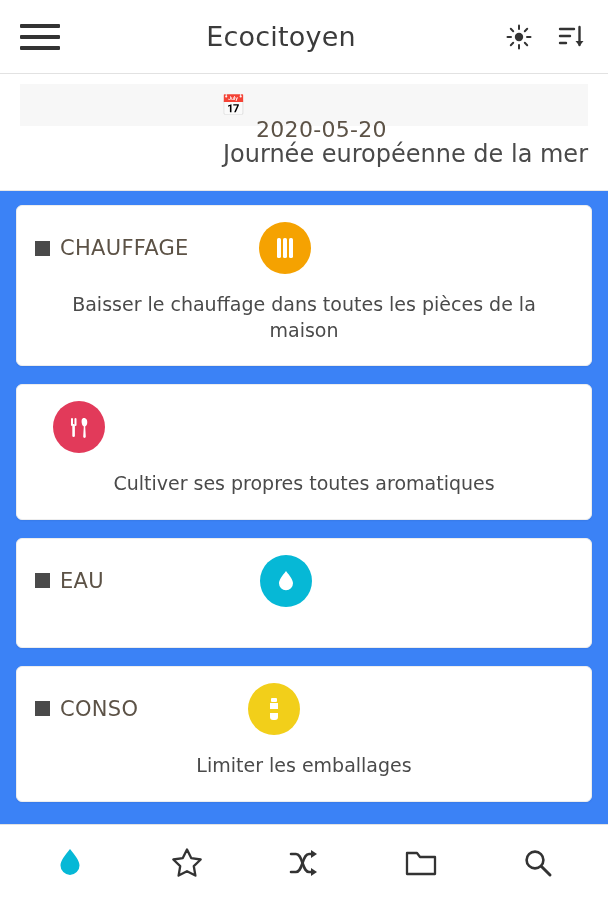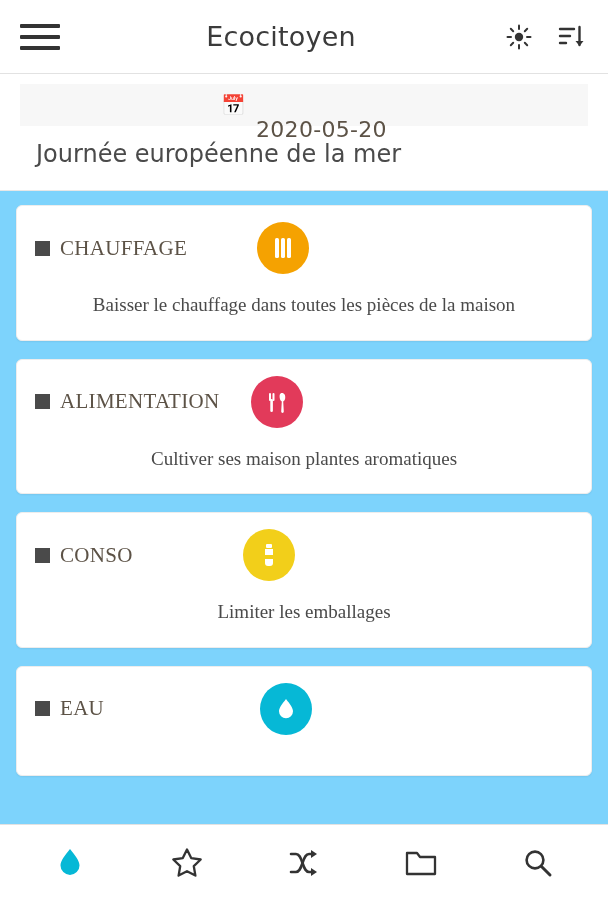--- a/index.html
+++ b/index.html
@@ -86,34 +86,33 @@
   }
   .date-row .cal-icon { font-size: 20px; color: #3d3d3d; line-height: 1; }
   .date-text {
     font-size: 22px;
     color: #5c5246;
     letter-spacing: .3px;
     margin-top: 48px;
   }
   .day-title {
     margin-top: 14px;
-    text-align: left;
+    text-align: right;
     font-size: 24px;
     color: #4a4a4a;
-    padding: 0 36px;
+    padding: 0 20px;
   }
 
   
   .list {
     flex: 1 1 auto;
-    background: #7dd3fc;
+    background: #3b82f6;
     padding: 14px 16px 0;
     overflow: hidden;
     position: relative;
-    font-family: Liberation Serif, serif;
   }
   .card {
     background: #ffffff;
     border: 1px solid #ededed;
     border-radius: 6px;
     box-shadow: 0 1px 2px rgba(0,0,0,0.06);
     margin-bottom: 18px;
     padding: 16px 18px 22px;
   }
   .card-head {
@@ -241,68 +240,64 @@
             <rect x="13" y="5" width="4" height="20" rx="1.6" fill="#fff"></rect>
             <rect x="19" y="5" width="4" height="20" rx="1.6" fill="#fff"></rect>
           </svg>
         </div>
       </div>
       <div class="card-text">Baisser le chauffage dans toutes les pièces de la maison</div>
     </div>
 
     <div class="card">
       <div class="card-head">
-        <div class="cat">
-          <span class="sq"></span>
-          <span>ALIMENTATION</span>
-        </div>
         <div class="badge" style="background:#e23a5a;margin-left:18px">
           <svg width="28" height="28" viewBox="0 0 28 28" aria-hidden="true">
             <g fill="#fff">
               <rect x="6" y="5" width="2" height="8" rx="1"></rect>
               <rect x="9.5" y="5" width="2" height="8" rx="1"></rect>
               <rect x="7.3" y="11" width="2.6" height="13" rx="1.3"></rect>
               <path d="M19 5c2.4 0 3.6 2.4 3.2 5.2-.3 2-1.2 2.8-2 3.2l.6 10.2a1.3 1.3 0 0 1-2.6 0l.6-10.2c-.8-.4-1.7-1.2-2-3.2C16.4 7.4 16.6 5 19 5z"></path>
             </g>
           </svg>
         </div>
       </div>
-      <div class="card-text">Cultiver ses maison plantes aromatiques</div>
+      <div class="card-text">Cultiver ses propres toutes aromatiques</div>
+    </div>
+
+    <div class="card">
+      <div class="card-head">
+        <div class="cat">
+          <span class="sq"></span>
+          <span>EAU</span>
+        </div>
+        <div class="badge" style="background:#06b8d6;margin-left:142px">
+          <svg width="26" height="26" viewBox="0 0 26 26" aria-hidden="true">
+            <path d="M13 3c4 5.2 7 8.8 7 12.3A7 7 0 0 1 6 15.3C6 11.8 9 8.2 13 3z" fill="#fff"></path>
+          </svg>
+        </div>
+      </div>
+      <div class="card-text"></div>
     </div>
 
     <div class="card">
       <div class="card-head">
         <div class="cat">
           <span class="sq"></span>
           <span>CONSO</span>
         </div>
         <div class="badge" style="background:#f2cf1a;margin-left:96px">
           <svg width="28" height="28" viewBox="0 0 28 28" aria-hidden="true">
             <rect x="11" y="3" width="6" height="4" rx="1" fill="#fff"></rect>
             <path d="M10 8h8v14a3 3 0 0 1-3 3h-2a3 3 0 0 1-3-3V8z" fill="#fff"></path>
             <rect x="10" y="14" width="8" height="4" fill="#f2cf1a"></rect>
           </svg>
         </div>
       </div>
       <div class="card-text">Limiter les emballages</div>
-    </div>
-
-    <div class="card">
-      <div class="card-head">
-        <div class="cat">
-          <span class="sq"></span>
-          <span>EAU</span>
-        </div>
-        <div class="badge" style="background:#06b8d6;margin-left:142px">
-          <svg width="26" height="26" viewBox="0 0 26 26" aria-hidden="true">
-            <path d="M13 3c4 5.2 7 8.8 7 12.3A7 7 0 0 1 6 15.3C6 11.8 9 8.2 13 3z" fill="#fff"></path>
-          </svg>
-        </div>
-      </div>
-      <div class="card-text"></div>
     </div>
 
   </div>
 
   <div class="bottombar">
     <div class="nav-item">
       <svg width="34" height="34" viewBox="0 0 34 34" aria-hidden="true">
         <path d="M17 3c5.4 7 9.5 11.8 9.5 16.4A9.5 9.5 0 0 1 7.5 19.4C7.5 14.8 11.6 10 17 3z" fill="#06b8d6"></path>
       </svg>
     </div>

